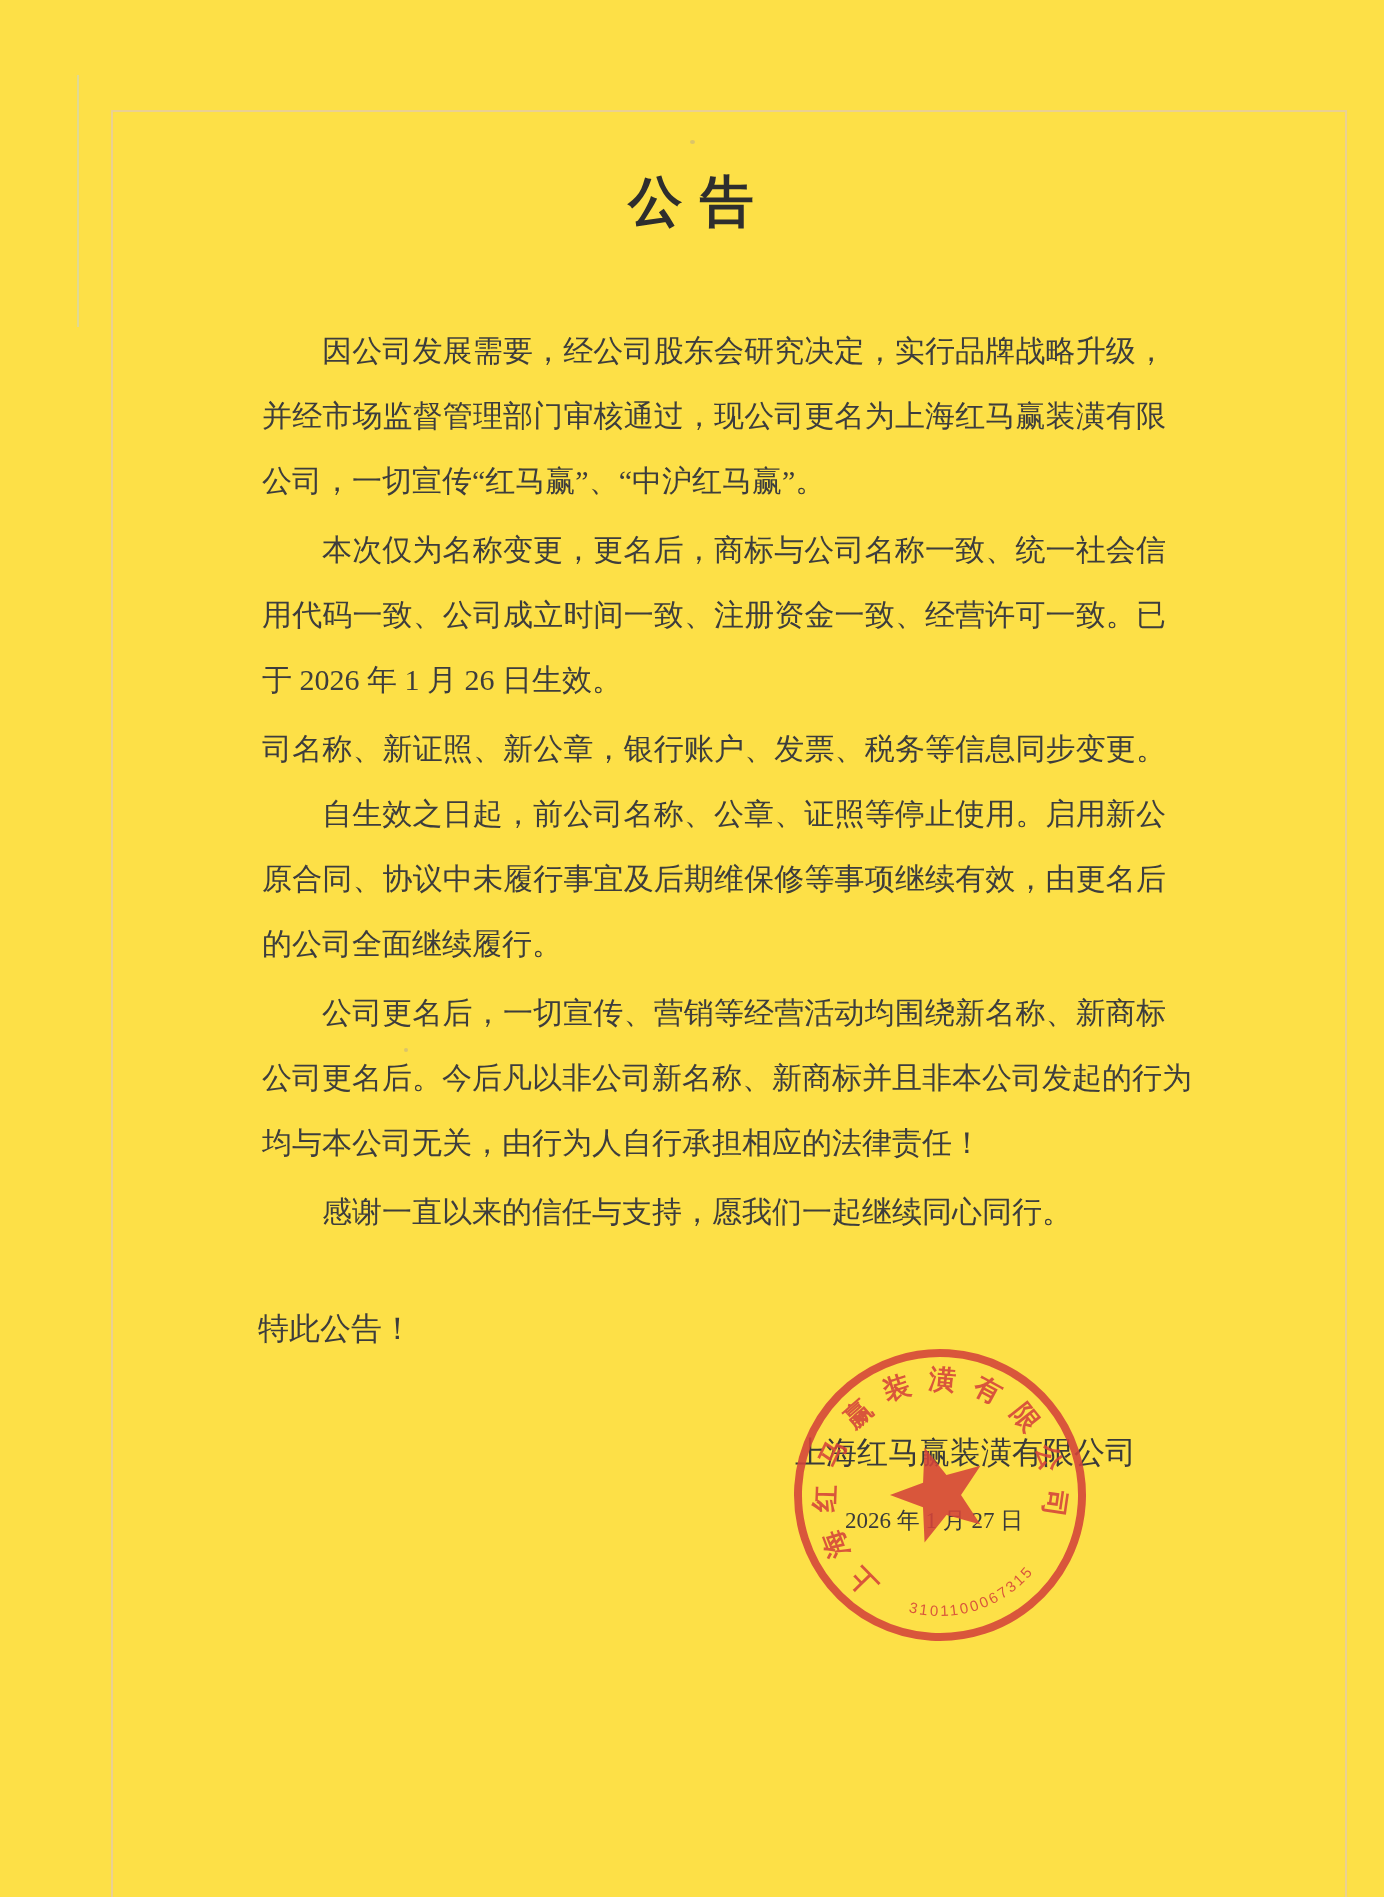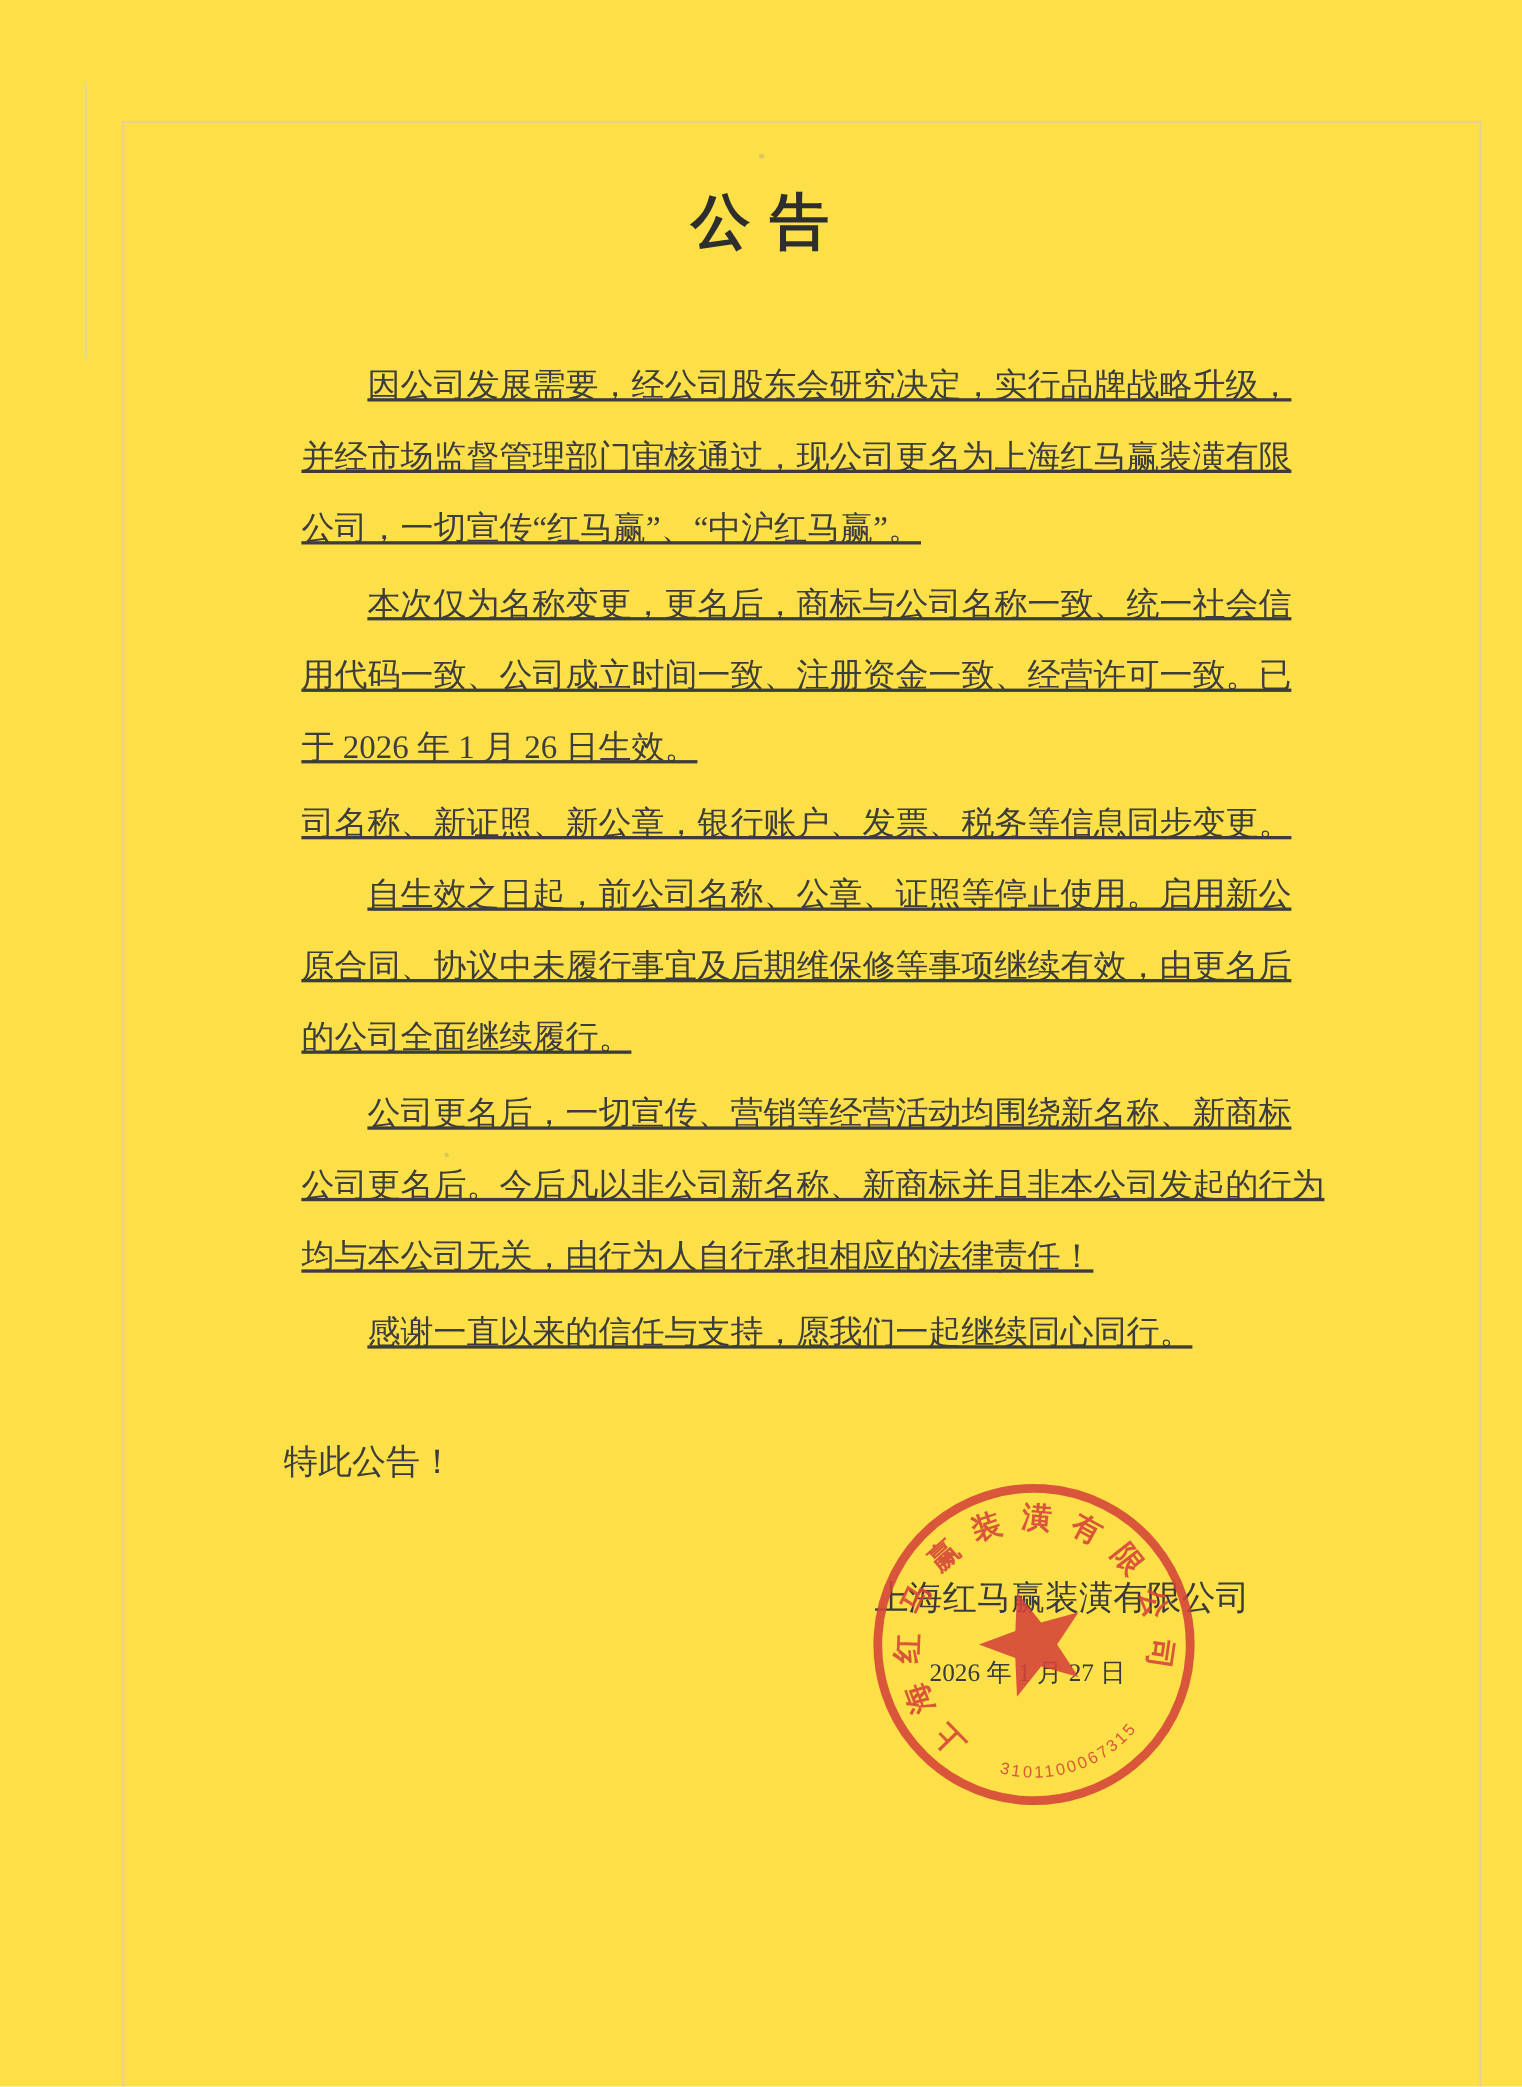--- a/index.html
+++ b/index.html
@@ -17,21 +17,21 @@
   }
   .speckle{position:absolute;border-radius:50%;background:#b9a98c;opacity:.5;}
   .title{
     position:absolute;left:0;top:166px;width:1384px;text-align:center;
     font-size:54px;font-weight:bold;color:#2e2e2e;white-space:pre;letter-spacing:2px;
   }
   .body-text{
     position:absolute;left:258px;top:318px;width:908px;
     font-size:30px;line-height:65px;
   }
-  .para{margin:0 0 4px 16px;text-decoration:underline;}
+  .para{margin:0 0 4px 4px;}
   .line{
     height:65px;line-height:65px;
     text-align:justify;text-align-last:justify;
     white-space:nowrap;
   }
   .line.first{text-indent:2em;}
   .line.last{text-align-last:left;white-space:normal;}
   .closing{
     position:absolute;left:258px;top:1296px;font-size:31px;line-height:65px;
   }

